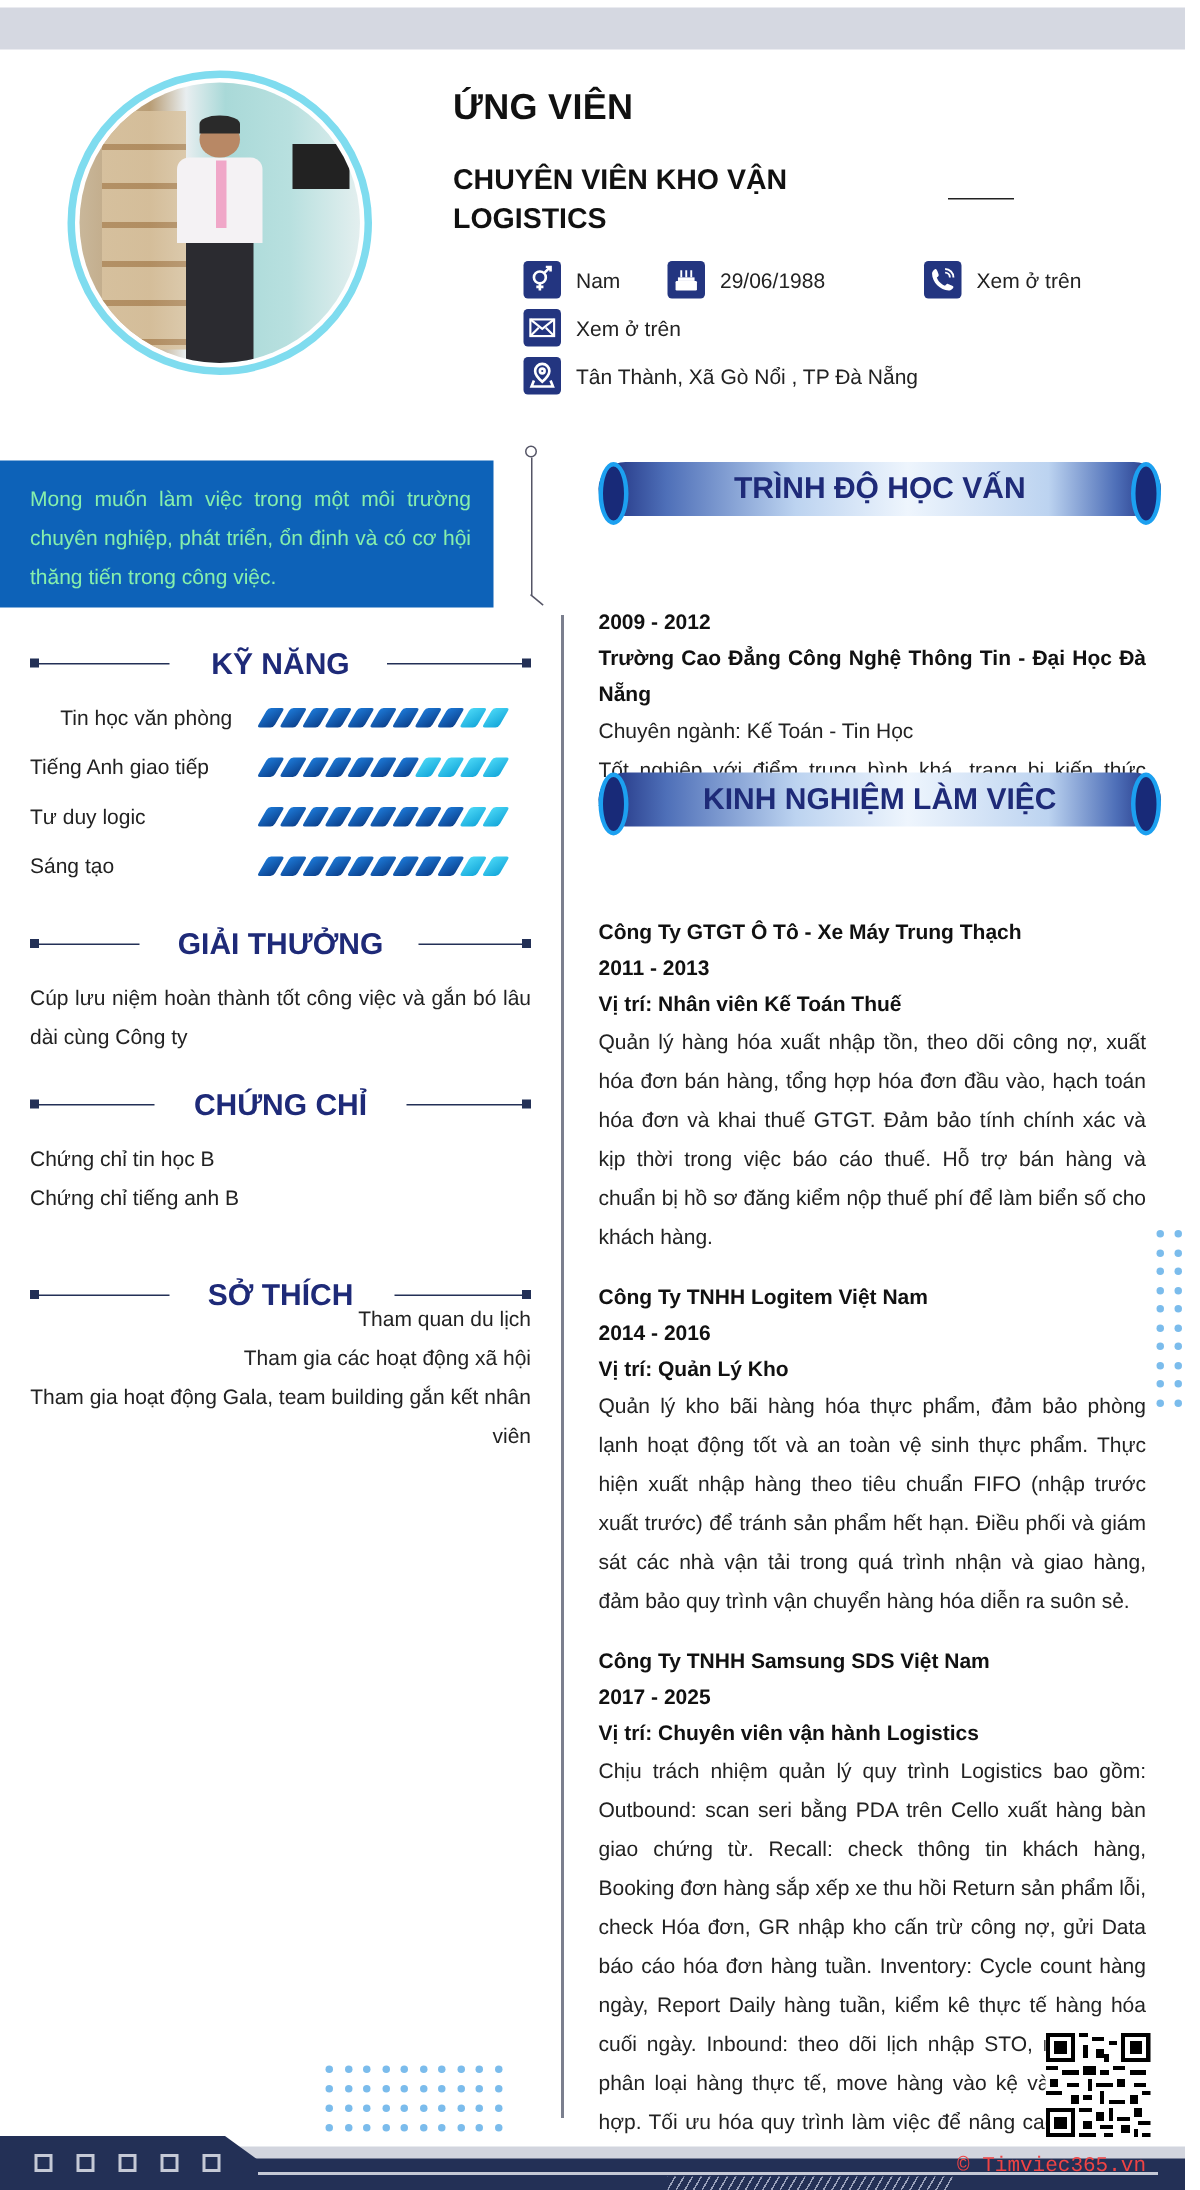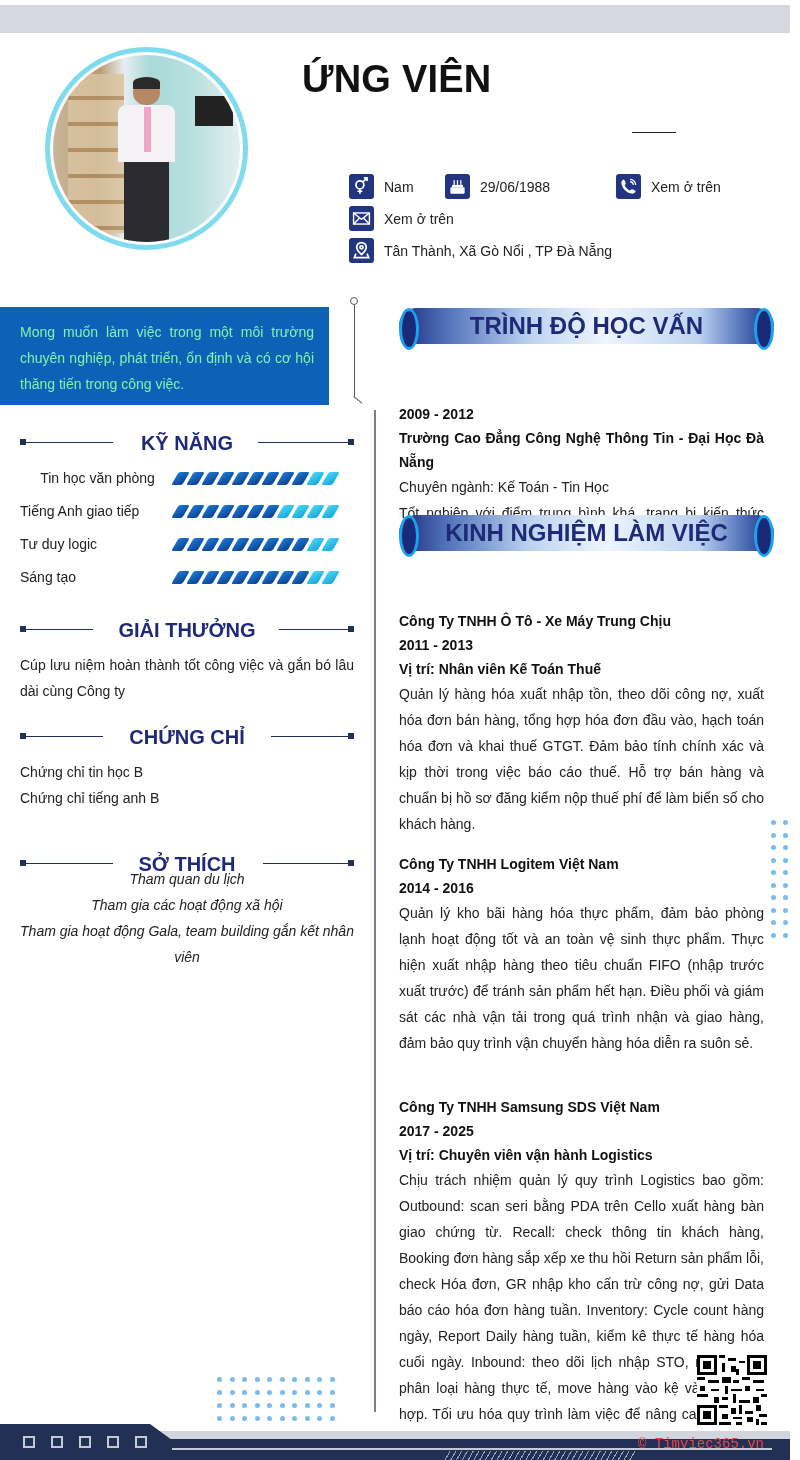--- a/index.html
+++ b/index.html
@@ -14,21 +14,21 @@
   .avatar-inner { width: 100%; height: 100%; border-radius: 50%; overflow: hidden; position: relative;
     background: linear-gradient(90deg, #c9b79a 0%, #b89c74 25%, #e8eef0 38%, #a9d9d8 52%, #b8e0df 75%, #e3efef 100%); }
   .av-shelf { position: absolute; left: 8%; top: 10%; width: 30%; height: 85%; background: repeating-linear-gradient(180deg, #d9c3a0 0 22px, #b08b5e 22px 26px); opacity: .85; }
   .av-tv { position: absolute; right: 4%; top: 22%; width: 20%; height: 16%; background: #222; }
   .av-head { position: absolute; left: 43%; top: 14%; width: 14%; height: 13%; border-radius: 50%; background: #b88865; }
   .av-hair { position: absolute; left: 43%; top: 12%; width: 14%; height: 6%; border-radius: 50% 50% 0 0; background: #2a2a2a; }
   .av-shirt { position: absolute; left: 35%; top: 27%; width: 30%; height: 30%; background: #f4f2f4; border-radius: 8px 8px 0 0; }
   .av-tie { position: absolute; left: 48.5%; top: 28%; width: 4%; height: 24%; background: #f0a7c8; }
   .av-pants { position: absolute; left: 38%; top: 55%; width: 24%; height: 45%; background: #2b2b30; }
 
-  .name { position: absolute; left: 302px; top: 58px; font-size: 38px; font-weight: 700; color: #111; letter-spacing: .2px; }
+  .name { position: absolute; left: 302px; top: 58px; font-size: 24px; font-weight: 700; color: #111; letter-spacing: .2px; }
   .job-title { position: absolute; left: 302px; top: 108px; width: 300px; font-size: 19px; font-weight: 700; color: #111; line-height: 26px; }
   .title-line { position: absolute; left: 632px; top: 132px; width: 44px; height: 1px; background: #222; }
 
   .info { position: absolute; display: flex; align-items: center; gap: 10px; font-size: 14px; color: #222; padding-left: 47px; }
   .info-icon { width: 25px; height: 25px; background: #233580; border-radius: 3px; display: flex; align-items: center; justify-content: center; color: #fff; }
   .info-icon svg { width: 19px; height: 19px; }
 
   
   .objective { position: absolute; left: 0; top: 307px; width: 329px; height: 98px; background: #0d62b8; color: #86efac;
     padding: 12px 15px 0 20px; font-size: 14px; line-height: 26px; text-align: justify; }
@@ -54,21 +54,21 @@
 
   .ltext { position: absolute; left: 20px; width: 334px; font-size: 14px; line-height: 26px; color: #222; text-align: justify; }
 
   
   .banner { position: absolute; left: 399px; width: 375px; height: 36px; border-radius: 18px;
     background: linear-gradient(90deg, #1b2a7a 0%, #4e6fb8 12%, #bcd3f0 35%, #eef5fd 55%, #bcd3f0 80%, #4e6fb8 92%, #1b2a7a 100%);
     display: flex; align-items: center; justify-content: center; }
   .banner::before, .banner::after { content: ""; position: absolute; top: 0; width: 14px; height: 36px; border-radius: 50%; border: 3px solid #1ca0f0; background: #182a78; }
   .banner::before { left: 0; }
   .banner::after { right: 0; }
-  .banner .lbl { font-size: 24px; font-weight: 700; color: #1e2a78; position: relative; z-index: 1; }
+  .banner .lbl { font-size: 20px; font-weight: 700; color: #1e2a78; position: relative; z-index: 1; }
 
   .rblock { position: absolute; left: 399px; width: 365px; font-size: 14px; line-height: 26px; color: #222; margin-top: 48px; }
   .rb-bold { font-weight: 700; line-height: 24px; color: #111; }
   .rb-desc { text-align: justify; line-height: 26px; }
 
   
   .dots { position: absolute; display: grid; }
   .dots span { width: 5px; height: 5px; border-radius: 50%; background: #7bbcec; }
 
   .qr { position: absolute; left: 697px; top: 1355px; width: 70px; height: 70px; background: #fff; }
@@ -96,20 +96,21 @@
       <div class="av-tv"></div>
       <div class="av-pants"></div>
       <div class="av-shirt"></div>
       <div class="av-tie"></div>
       <div class="av-head"></div>
       <div class="av-hair"></div>
     </div>
   </div>
 
   <div class="name">ỨNG VIÊN</div>
+  <div class="job-title">CHUYÊN VIÊN KHO VẬN LOGISTICS</div>
   <div class="title-line"></div>
 
   <div class="info" style="left:302px; top:174px;">
     <span class="info-icon">
       <svg viewBox="0 0 24 24" fill="none" stroke="#fff" stroke-width="2.2">
           <circle cx="10" cy="10" r="5"></circle>
           <path d="M10 15v6M7 18h6M14 6l5-5M15 1h4v4"></path>
         </svg>
     </span>
     <span>Nam</span>
@@ -257,48 +258,49 @@
     <div>Chứng chỉ tiếng anh B</div>
   </div>
 
   <div class="lsec" style="top:849px;">
     <span class="sq" style="left:0;"></span>
       <span class="ln" style="left:3px; width:90px;"></span>
     <span class="ln" style="right:3px; width:88px;"></span>
       <span class="sq" style="right:0;"></span>
     <span class="lbl">SỞ THÍCH</span>
   </div>
-  <div class="ltext" style="top:866px; text-align:center;font-style:italic;">
+  <div class="ltext" style="top:866px; text-align:right;">
     <div>Tham quan du lịch</div>
     <div>Tham gia các hoạt động xã hội</div>
     <div>Tham gia hoạt động Gala, team building gắn kết nhân viên</div>
   </div>
 
   <div class="banner" style="top:308px;">
     <span class="lbl">TRÌNH ĐỘ HỌC VẤN</span>
   </div>
   <div class="rblock" style="top:354px;">
     <div class="rb-bold">2009 - 2012</div>
     <div class="rb-bold" style="text-align:justify;">Trường Cao Đẳng Công Nghệ Thông Tin - Đại Học Đà Nẵng</div>
     <div style="line-height:26px;">Chuyên ngành: Kế Toán - Tin Học</div>
     <div class="rb-desc">Tốt nghiệp với điểm trung bình khá, trang bị kiến thức vững chắc về kế toán và công nghệ thông tin.</div>
   </div>
 
   <div class="banner" style="top:515px;">
     <span class="lbl">KINH NGHIỆM LÀM VIỆC</span>
   </div>
   <div class="rblock" style="top:561px;">
-    <div class="rb-bold">Công Ty TNHH Ô Tô - Xe Máy Trung Chịu</div>
+    <div class="rb-bold">Công Ty GTGT Ô Tô - Xe Máy Trung Thạch</div>
     <div class="rb-bold">2011 - 2013</div>
     <div class="rb-bold">Vị trí: Nhân viên Kế Toán Thuế</div>
     <div class="rb-desc">Quản lý hàng hóa xuất nhập tồn, theo dõi công nợ, xuất hóa đơn bán hàng, tổng hợp hóa đơn đầu vào, hạch toán hóa đơn và khai thuế GTGT. Đảm bảo tính chính xác và kịp thời trong việc báo cáo thuế. Hỗ trợ bán hàng và chuẩn bị hồ sơ đăng kiểm nộp thuế phí để làm biển số cho khách hàng.</div>
   </div>
   <div class="rblock" style="top:804px;">
     <div class="rb-bold">Công Ty TNHH Logitem Việt Nam</div>
     <div class="rb-bold">2014 - 2016</div>
+    <div class="rb-bold">Vị trí: Quản Lý Kho</div>
     <div class="rb-desc">Quản lý kho bãi hàng hóa thực phẩm, đảm bảo phòng lạnh hoạt động tốt và an toàn vệ sinh thực phẩm. Thực hiện xuất nhập hàng theo tiêu chuẩn FIFO (nhập trước xuất trước) để tránh sản phẩm hết hạn. Điều phối và giám sát các nhà vận tải trong quá trình nhận và giao hàng, đảm bảo quy trình vận chuyển hàng hóa diễn ra suôn sẻ.</div>
   </div>
   <div class="rblock" style="top:1047px;">
     <div class="rb-bold">Công Ty TNHH Samsung SDS Việt Nam</div>
     <div class="rb-bold">2017 - 2025</div>
     <div class="rb-bold">Vị trí: Chuyên viên vận hành Logistics</div>
     <div class="rb-desc">Chịu trách nhiệm quản lý quy trình Logistics bao gồm: Outbound: scan seri bằng PDA trên Cello xuất hàng bàn giao chứng từ. Recall: check thông tin khách hàng, Booking đơn hàng sắp xếp xe thu hồi Return sản phẩm lỗi, check Hóa đơn, GR nhập kho cấn trừ công nợ, gửi Data báo cáo hóa đơn hàng tuần. Inventory: Cycle count hàng ngày, Report Daily hàng tuần, kiểm kê thực tế hàng hóa cuối ngày. Inbound: theo dõi lịch nhập STO, nhập hàng phân loại hàng thực tế, move hàng vào kệ và vị trí phù hợp. Tối ưu hóa quy trình làm việc để nâng cao hiệu quả công việc.</div>
   </div>
 
   <div class="dots" id="dots-right" style="left:771px; top:820px; grid-template-columns: repeat(2, 5px); column-gap:7px; row-gap:7.5px;">

